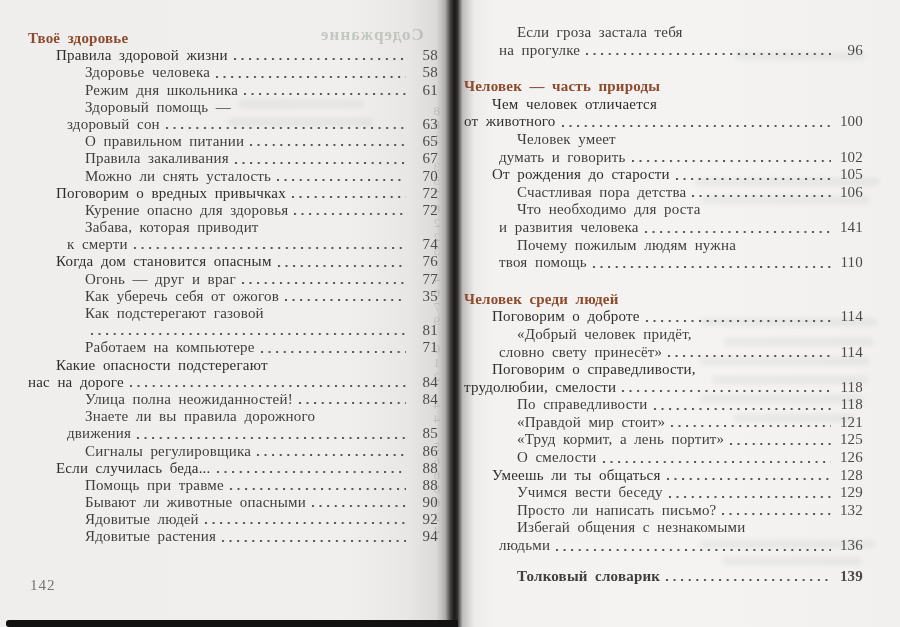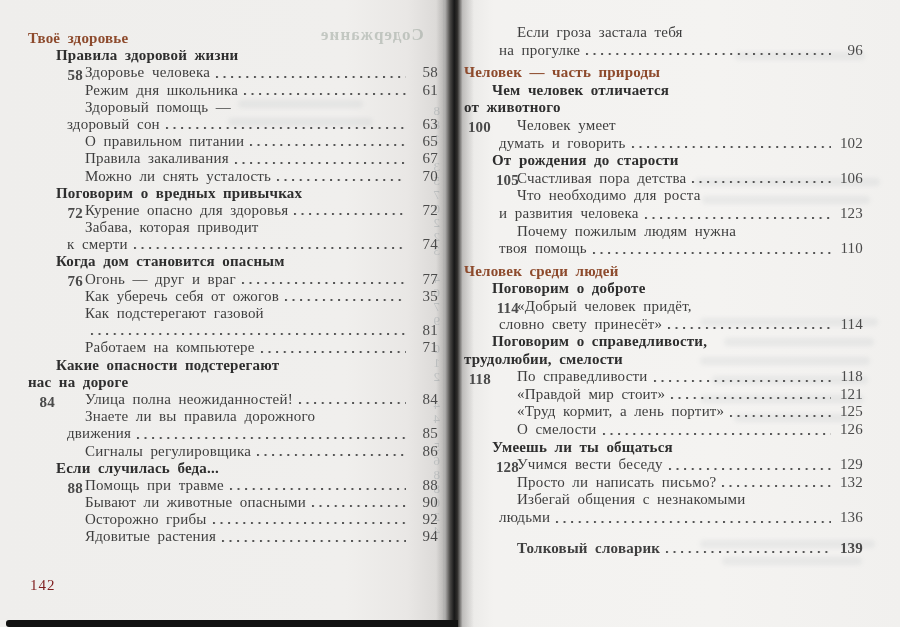--- a/index.html
+++ b/index.html
@@ -17,36 +17,36 @@
   .bottom-bar{position:absolute;left:6px;top:620px;width:452px;height:7px;
     background:#121212;border-radius:3px 0 0 3px;}
 
   .toc{position:absolute;font-size:15px;letter-spacing:0.2px;word-spacing:3.5px;}
   .toc-left{left:28px;top:30px;width:410px;}
   .toc-right{left:464px;top:24px;width:399px;}
   .toc-row{display:flex;align-items:baseline;height:17.2px;}
   .toc-right .toc-row{height:17.6px;}
   .toc-text{white-space:nowrap;}
   .st-heading .toc-text{font-weight:bold;color:var(--heading,#8d4a2c);}
-  .st-bold{font-weight:bold;color:var(--bold-text,#2e2e2e);flex-direction:column;}
+  .st-bold{font-weight:normal;color:var(--bold-text,#2e2e2e);}
   .st-normal{color:var(--body-text,#3e3e3e);}
-  .gap-lg{margin-top:5px;text-align:center;}
+  .gap-lg{margin-top:19px;text-align:center;}
   .gap-sm{margin-top:13px;font-weight:bold;}
   .ind-h,.ind-1c{padding-left:0;}
   .ind-1{padding-left:28px;}
   .ind-2{padding-left:57px;}
   .ind-2c{padding-left:39px;}
   .toc-right .ind-2{padding-left:53px;}
   .toc-right .ind-2c{padding-left:35px;}
   .leader{flex:1 1 auto;align-self:flex-end;height:4px;margin:0 5px 3px 5px;min-width:8px;
     background-image:radial-gradient(circle at 2px 2px,#555 1.05px,rgba(0,0,0,0) 1.45px);
     background-size:7.6px 4px;background-repeat:repeat-x;background-position:left bottom;}
   .pagenum{min-width:27px;text-align:right;color:var(--page-number,#4a4a4a);white-space:nowrap;}
 
-  .folio{position:absolute;left:30px;top:577px;font-size:15px;color:#7f1d1d;letter-spacing:1px;}
+  .folio{position:absolute;left:30px;top:577px;font-size:15px;color:#737373;letter-spacing:1px;}
 
   .ghost-heading{position:absolute;left:320px;top:25px;font-size:17px;font-weight:bold;
     color:#8e9a90;opacity:0.45;transform:scaleX(-1);filter:blur(0.4px);
     letter-spacing:1px;word-spacing:4px;}
   .ghost-digits{position:absolute;left:422px;top:104px;width:18px;font-size:13px;
     color:#7e8a90;opacity:0.32;transform:scaleX(-1);filter:blur(0.3px);}
   .ghost-digits div{height:14px;line-height:14px;}
   .ghost-blob{position:absolute;height:8px;border-radius:4px;background:#98a1a7;
     opacity:0.13;filter:blur(2px);}
 </style>
@@ -228,21 +228,21 @@
       <span class="toc-text">Помощь при травме</span>
       <span class="leader"></span>
       <span class="pagenum">88</span>
     </div>
     <div class="toc-row st-normal ind-2">
       <span class="toc-text">Бывают ли животные опасными</span>
       <span class="leader"></span>
       <span class="pagenum">90</span>
     </div>
     <div class="toc-row st-normal ind-2">
-      <span class="toc-text">Осторожно грибы</span>
+      <span class="toc-text">Ядовитые людей</span>
       <span class="leader"></span>
       <span class="pagenum">92</span>
     </div>
     <div class="toc-row st-normal ind-2">
       <span class="toc-text">Ядовитые растения</span>
       <span class="leader"></span>
       <span class="pagenum">94</span>
     </div>
   </div>
 <div class="toc toc-right" id="toc-right">
@@ -282,21 +282,21 @@
       <span class="toc-text">Счастливая пора детства</span>
       <span class="leader"></span>
       <span class="pagenum">106</span>
     </div>
     <div class="toc-row st-normal ind-2">
       <span class="toc-text">Что необходимо для роста</span>
     </div>
     <div class="toc-row st-normal ind-2c">
       <span class="toc-text">и развития человека</span>
       <span class="leader"></span>
-      <span class="pagenum">123</span>
+      <span class="pagenum">141</span>
     </div>
     <div class="toc-row st-normal ind-2">
       <span class="toc-text">Почему пожилым людям нужна</span>
     </div>
     <div class="toc-row st-normal ind-2c">
       <span class="toc-text">твоя помощь</span>
       <span class="leader"></span>
       <span class="pagenum">110</span>
     </div>
     <div class="toc-row st-heading ind-h gap-lg">

